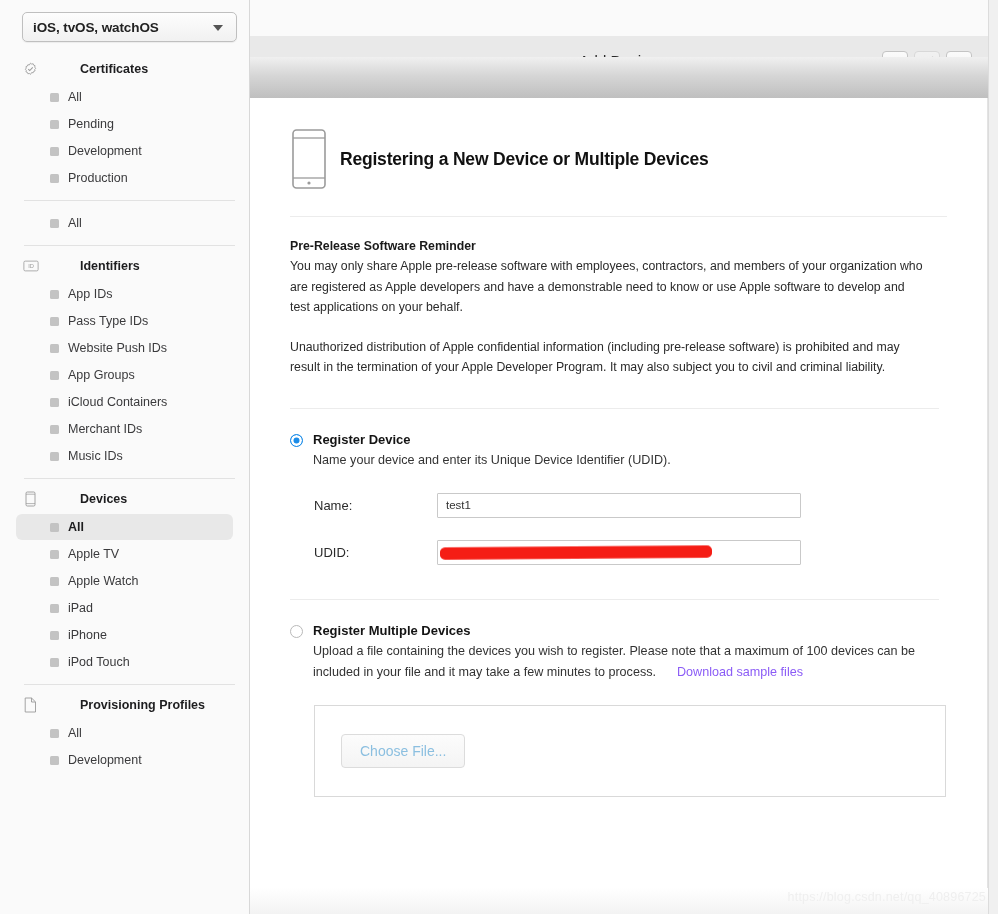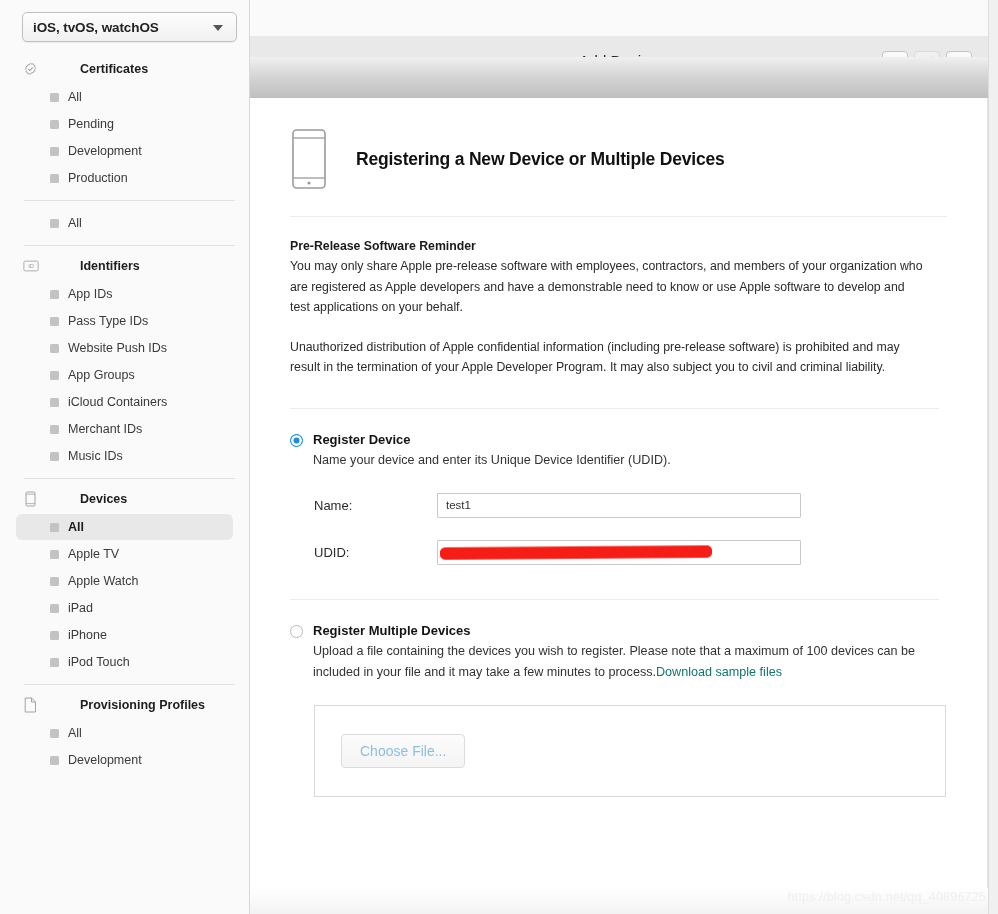--- a/index.html
+++ b/index.html
@@ -138,21 +138,21 @@
     border-right: 1px solid #e3e3e3;
     overflow: hidden;
   }
   .page-head {
     display: flex; align-items: center;
     padding: 22px 0 0 40px;
     height: 100px;
   }
   .device-glyph { width: 38px; height: 62px; flex: none; }
   .page-title {
-    margin-left: 28px;
+    margin-left: 12px;
     font-size: 17.5px; font-weight: bold; color: #111;
     letter-spacing: -0.2px;
   }
   .hr {
     height: 1px;
     background: #ececec;
     margin: 18px 40px 0 40px;
   }
 
   .notice { padding: 22px 50px 0 40px; }
@@ -187,21 +187,21 @@
   .opt-text .opt-title {
     font-size: 13px; font-weight: bold; color: #141414;
     line-height: 17px;
   }
   .opt-text .opt-desc {
     font-size: 12.6px; color: #333;
     line-height: 21px;
     margin-top: 2px;
     max-width: 630px;
   }
-  .opt-text .opt-desc a { color: #0f766e; text-decoration: none; }
+  .opt-text .opt-desc a { color: #8b5cf6; text-decoration: none; margin-left: 21px; }
 
   .field-row {
     display: flex; align-items: center;
     margin-top: 22px;
     padding-left: 24px;
   }
   .field-label {
     width: 123px;
     font-size: 13px; color: #2b2b2b;
   }

